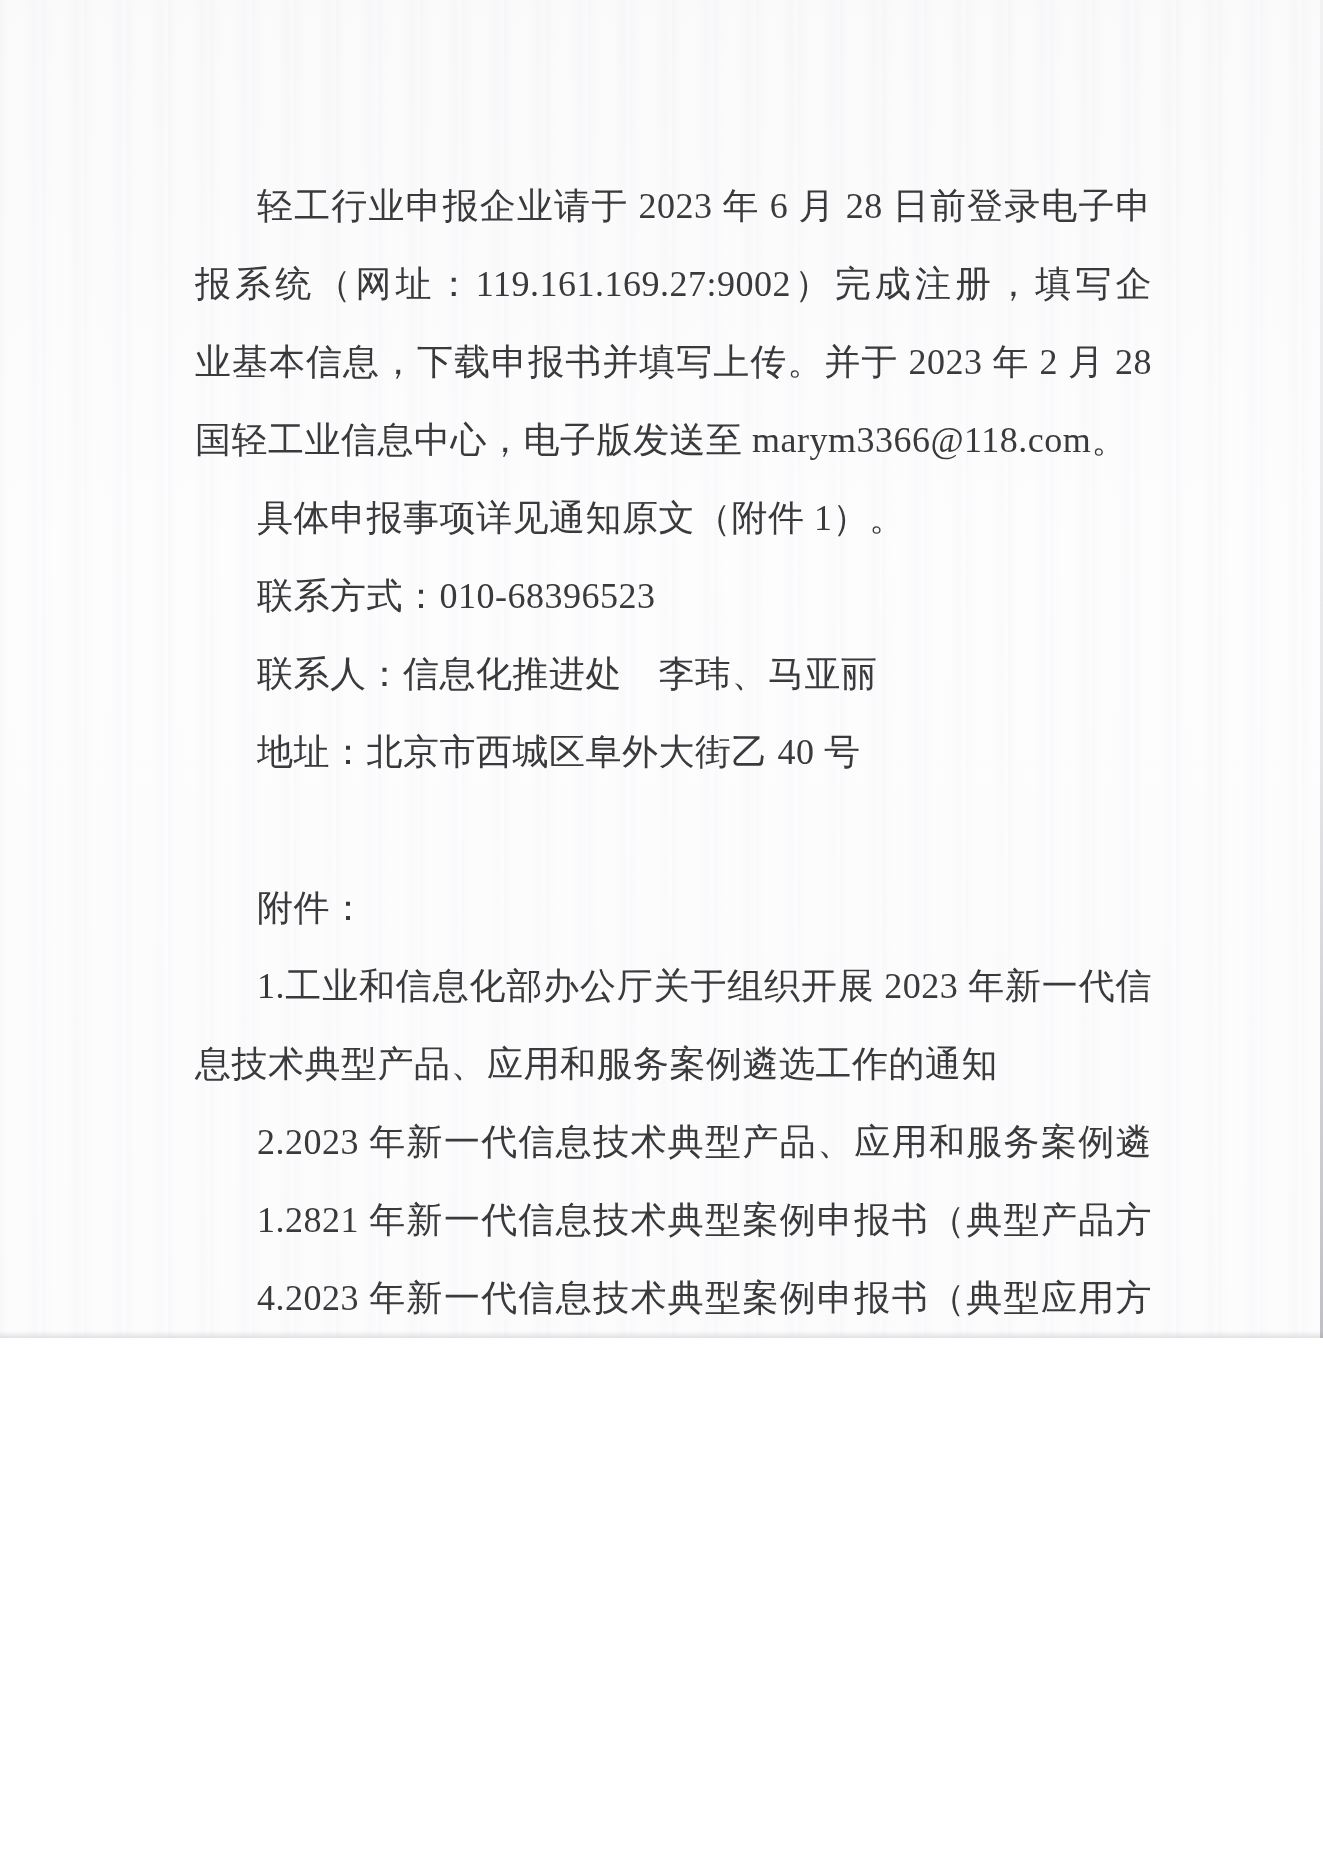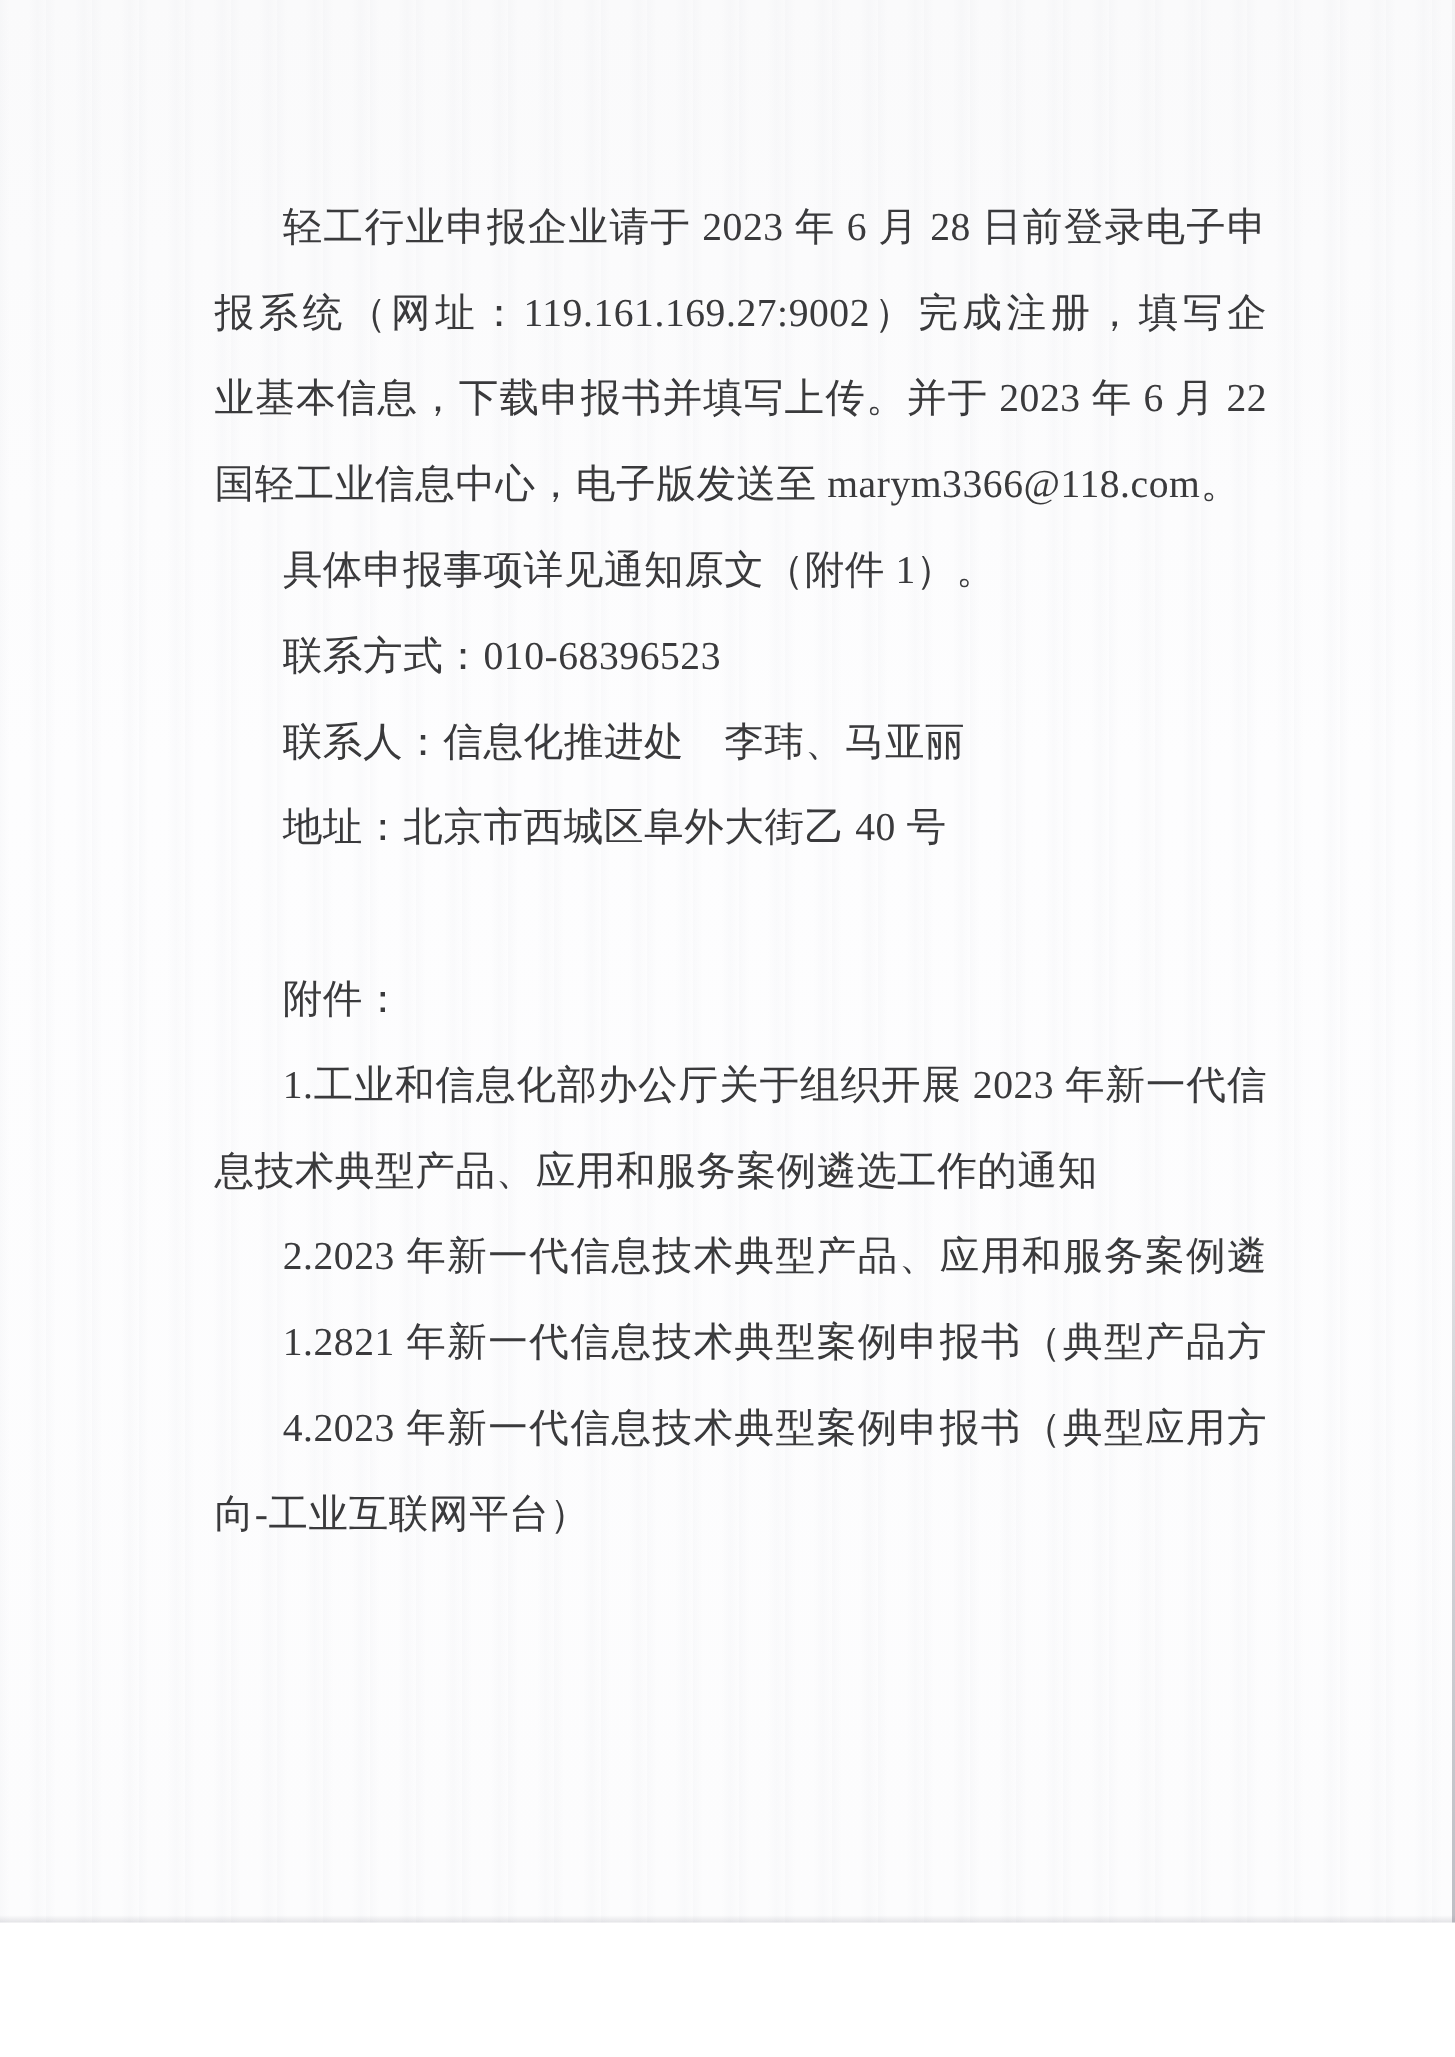--- a/index.html
+++ b/index.html
@@ -3,21 +3,21 @@
 <meta charset="utf-8">
 <style>
   html, body {
     margin: 0;
     padding: 0;
     background: #ffffff;
   }
   .page {
     position: relative;
     width: 1323px;
-    height: 1748px;
+    height: 1338px;
     overflow: hidden;
     background-color: #fbfbfc;
     background-image:
       repeating-linear-gradient(90deg,
         rgba(160,166,182,0.045) 0px,
         rgba(160,166,182,0.0) 9px,
         rgba(160,166,182,0.0) 26px,
         rgba(160,166,182,0.035) 34px,
         rgba(160,166,182,0.0) 42px),
       linear-gradient(180deg, #fafafb 0%, #fdfdfe 40%, #fcfcfd 100%);
@@ -69,21 +69,21 @@
       rgba(135,135,145,0.0) 100%);
   }
 </style>
 </head>
 <body>
 
 <div class="page">
   <div class="text-block" id="text-block">
       <div class="line indent fill">轻工行业申报企业请于 2023 年 6 月 28 日前登录电子申</div>
       <div class="line fill">报系统（网址：119.161.169.27:9002）完成注册，填写企</div>
-      <div class="line fill">业基本信息，下载申报书并填写上传。并于 2023 年 6 月 22</div>
+      <div class="line fill">业基本信息，下载申报书并填写上传。并于 2023 年 2 月 28</div>
       <div class="line">国轻工业信息中心，电子版发送至 marym3366@118.com。</div>
       <div class="line indent">具体申报事项详见通知原文（附件 1）。</div>
       <div class="line indent">联系方式：010-68396523</div>
       <div class="line indent">联系人：信息化推进处　李玮、马亚丽</div>
       <div class="line indent">地址：北京市西城区阜外大街乙 40 号</div>
       <div class="line blank"></div>
       <div class="line indent">附件：</div>
       <div class="line indent fill">1.工业和信息化部办公厅关于组织开展 2023 年新一代信</div>
       <div class="line">息技术典型产品、应用和服务案例遴选工作的通知</div>
       <div class="line indent fill">2.2023 年新一代信息技术典型产品、应用和服务案例遴</div>

